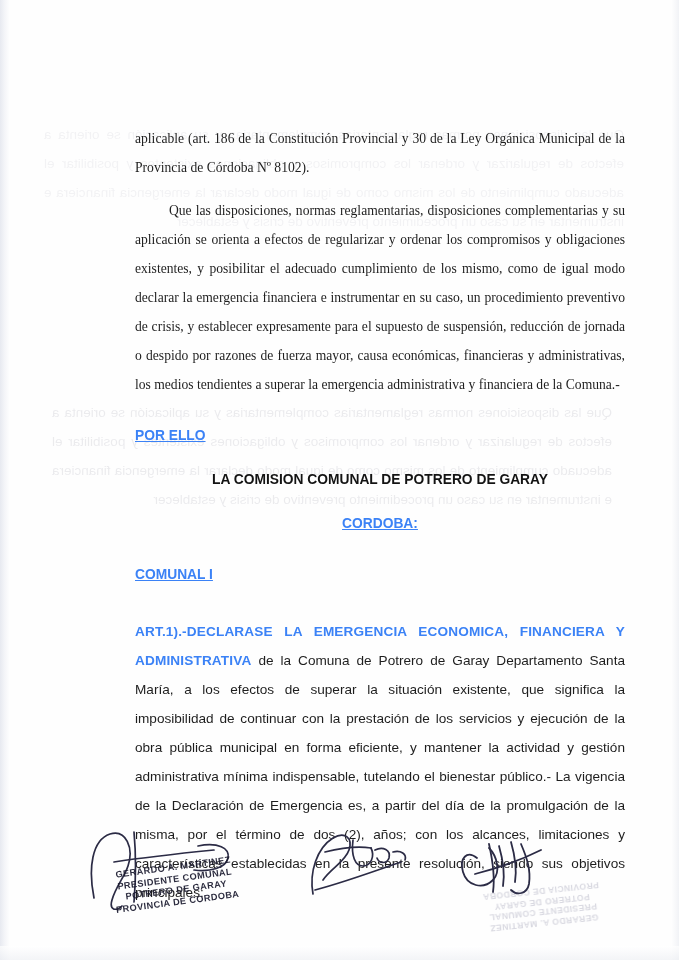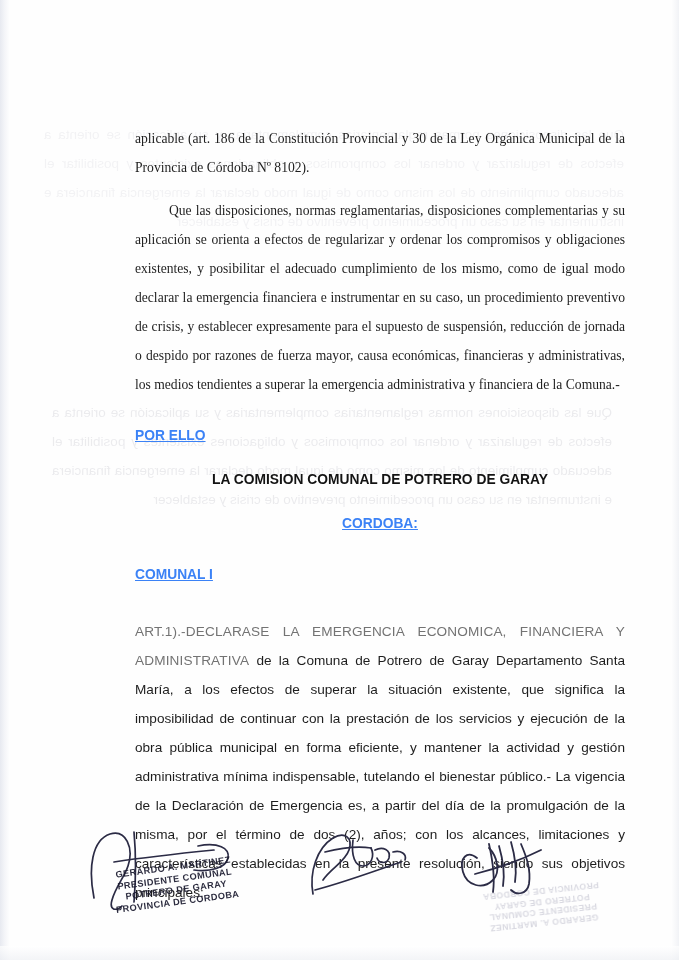--- a/index.html
+++ b/index.html
@@ -117,21 +117,21 @@
   .center-line .heading-bold,
   .center-line .heading-underline { display: inline-block; }
 
   .article-text {
     font-size: 13.6px;
     line-height: 29px;
     text-align: justify;
     color: #1e1e1e;
     margin: 0;
   }
-  .article-text b { font-weight: normal; color: #737373; letter-spacing: .15px; }
+  .article-text b { font-weight: bold; color: #3b82f6; letter-spacing: .15px; }
 
   
   .sig-layer { position: absolute; left: 0; top: 0; width: 679px; height: 960px; pointer-events: none; }
   .sig { position: absolute; }
   .sig-left { left: 78px; top: 820px; }
   .sig-mid  { left: 305px; top: 822px; }
   .sig-right{ left: 455px; top: 828px; }
 
   .stamp {
     position: absolute;

